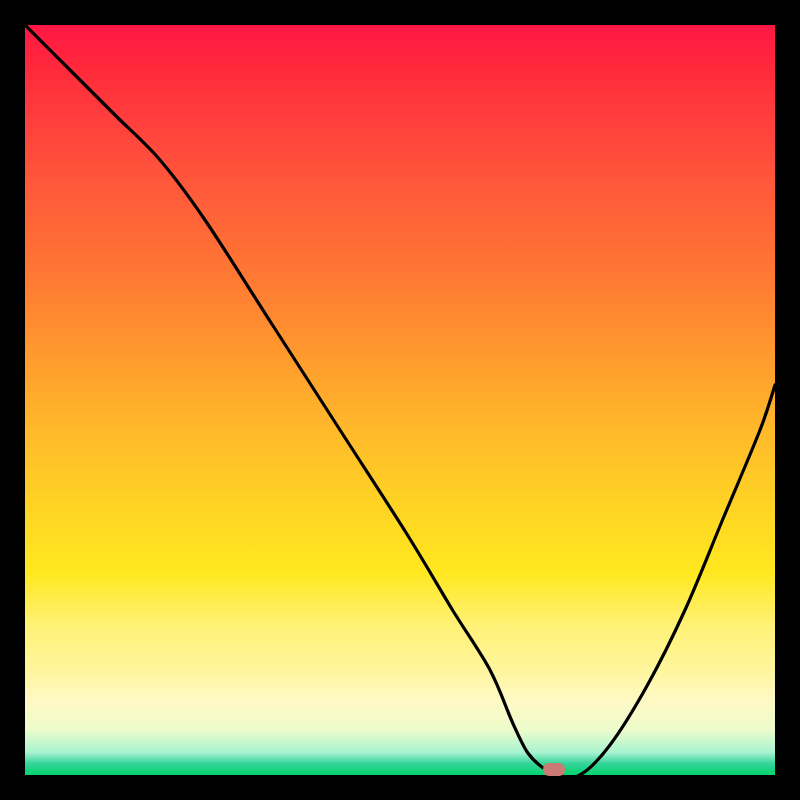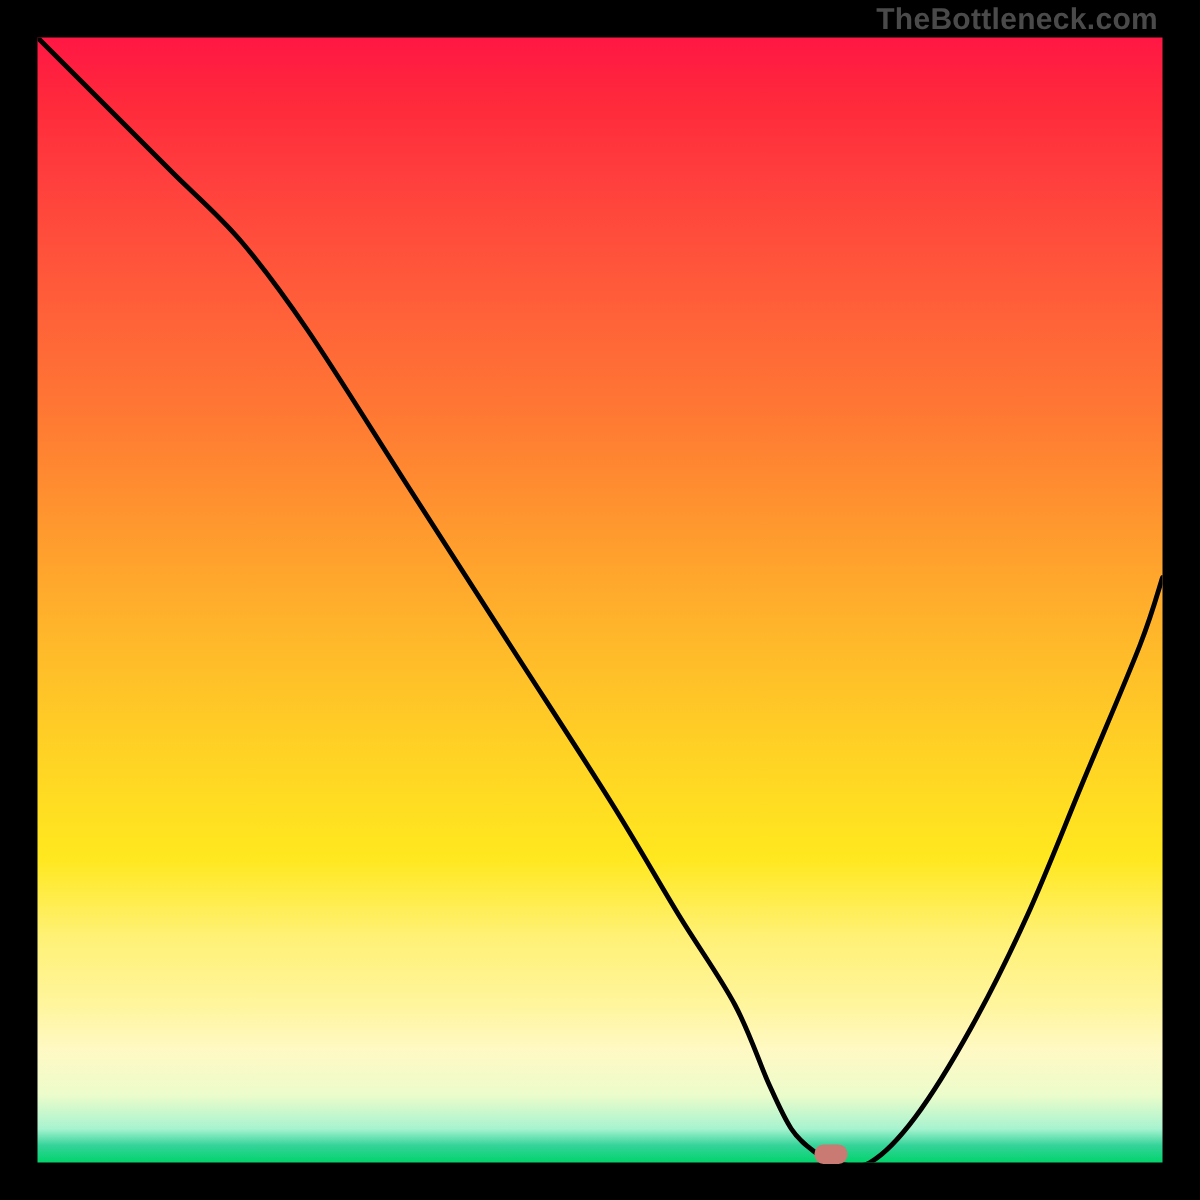--- a/index.html
+++ b/index.html
@@ -76,14 +76,13 @@
 <div class="frame">
   <div class="plot-area">
 
     <svg class="curve" viewBox="0 0 750 750" preserveAspectRatio="none">
       <path id="curve-path" d="M 0 0 C 7.5 7.5, 30 30, 45 45 C 60 60, 75 75, 90 90 C 105 105, 120 117.5, 135 135 C 150 152.5, 161.25 167.5, 180 195 C 198.75 222.5, 225 265, 247.5 300 C 270 335, 292.5 370, 315 405 C 337.5 440, 363.75 480, 382.5 510 C 401.25 540, 413.74999999999994 562.5, 427.49999999999994 585 C 441.24999999999994 607.5, 455 626.25, 465 645 C 475 663.75, 481.25 683.75, 487.5 697.5 C 493.75 711.25, 497.50000000000006 720, 502.50000000000006 727.5 C 507.50000000000006 735, 512.5 738.75, 517.5 742.5 C 522.5 746.25, 526.25 748.75, 532.5 750 C 538.75 751.25, 546.25 755, 555 750 C 563.75 745, 573.75 735, 585 720 C 596.25 705, 610 682.5, 622.5 660 C 635 637.5, 647.5 612.5, 660 585 C 672.5 557.5, 685 525, 697.5 495 C 710 465, 726.25 427.5, 735 405 C 743.75 382.5, 747.5 367.5, 750 360" fill="none" stroke="#000" stroke-width="3.2" stroke-linecap="round" stroke-linejoin="round"></path>
     </svg>
 
     <div id="marker" class="marker" style="left: 517.5px; top: 738px; width: 22.5px; background: rgb(201, 122, 114);"></div>
 
   </div>
-  <div class="watermark">TheBottleneck.com</div>
 </div>
 
 </body></html>

